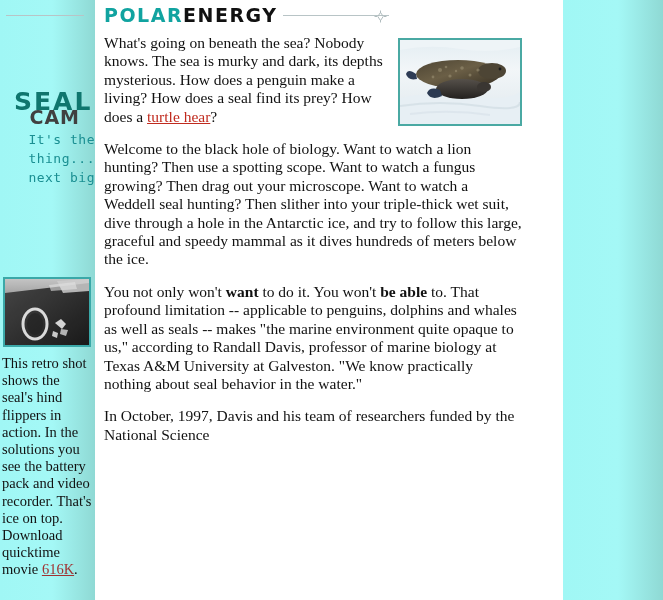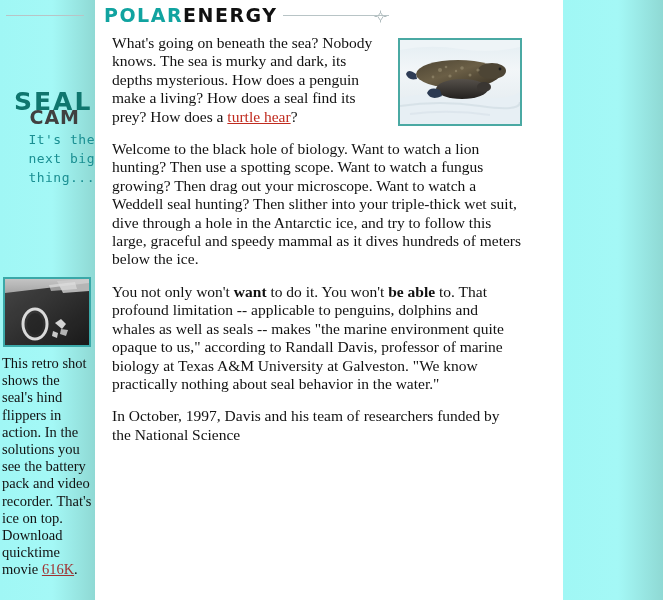--- a/index.html
+++ b/index.html
@@ -185,21 +185,21 @@
     color: #0e8a76;
     margin: 12px 0 2px 0;
     line-height: 18px;
     letter-spacing: 0.1px;
   }
   p.para {
     font-family: "Liberation Serif", serif;
     font-size: 15.5px;
     line-height: 18.4px;
     color: #111;
-    margin: 0 0 14px 8px;
+    margin: 0 0 14px 0;
     text-align: left;
   }
   p.para a {
     color: #c02a1e;
     text-decoration: underline;
   }
   p.para b { font-weight: bold; }
 
   
   #seal-photo {
@@ -226,22 +226,22 @@
 
   <div class="corner-rule"></div>
 
   <div id="sealcam-logo">
     <span class="seal-word">SEAL</span>
     <span class="cam-word">CAM</span>
   </div>
 
   <div id="tagline">
     <div>It's the</div>
+    <div>thing...</div>
     <div>next big</div>
-    <div>thing...</div>
   </div>
 
   <div id="retro-photo">
     <svg width="84" height="66" viewBox="0 0 84 66" xmlns="http://www.w3.org/2000/svg" aria-hidden="true">
       <defs>
         <linearGradient id="sky" x1="0" y1="0" x2="0" y2="1">
           <stop offset="0%" stop-color="#cfcfcf"></stop>
           <stop offset="45%" stop-color="#8b8b8b"></stop>
           <stop offset="100%" stop-color="#3a3a3a"></stop>
         </linearGradient>

